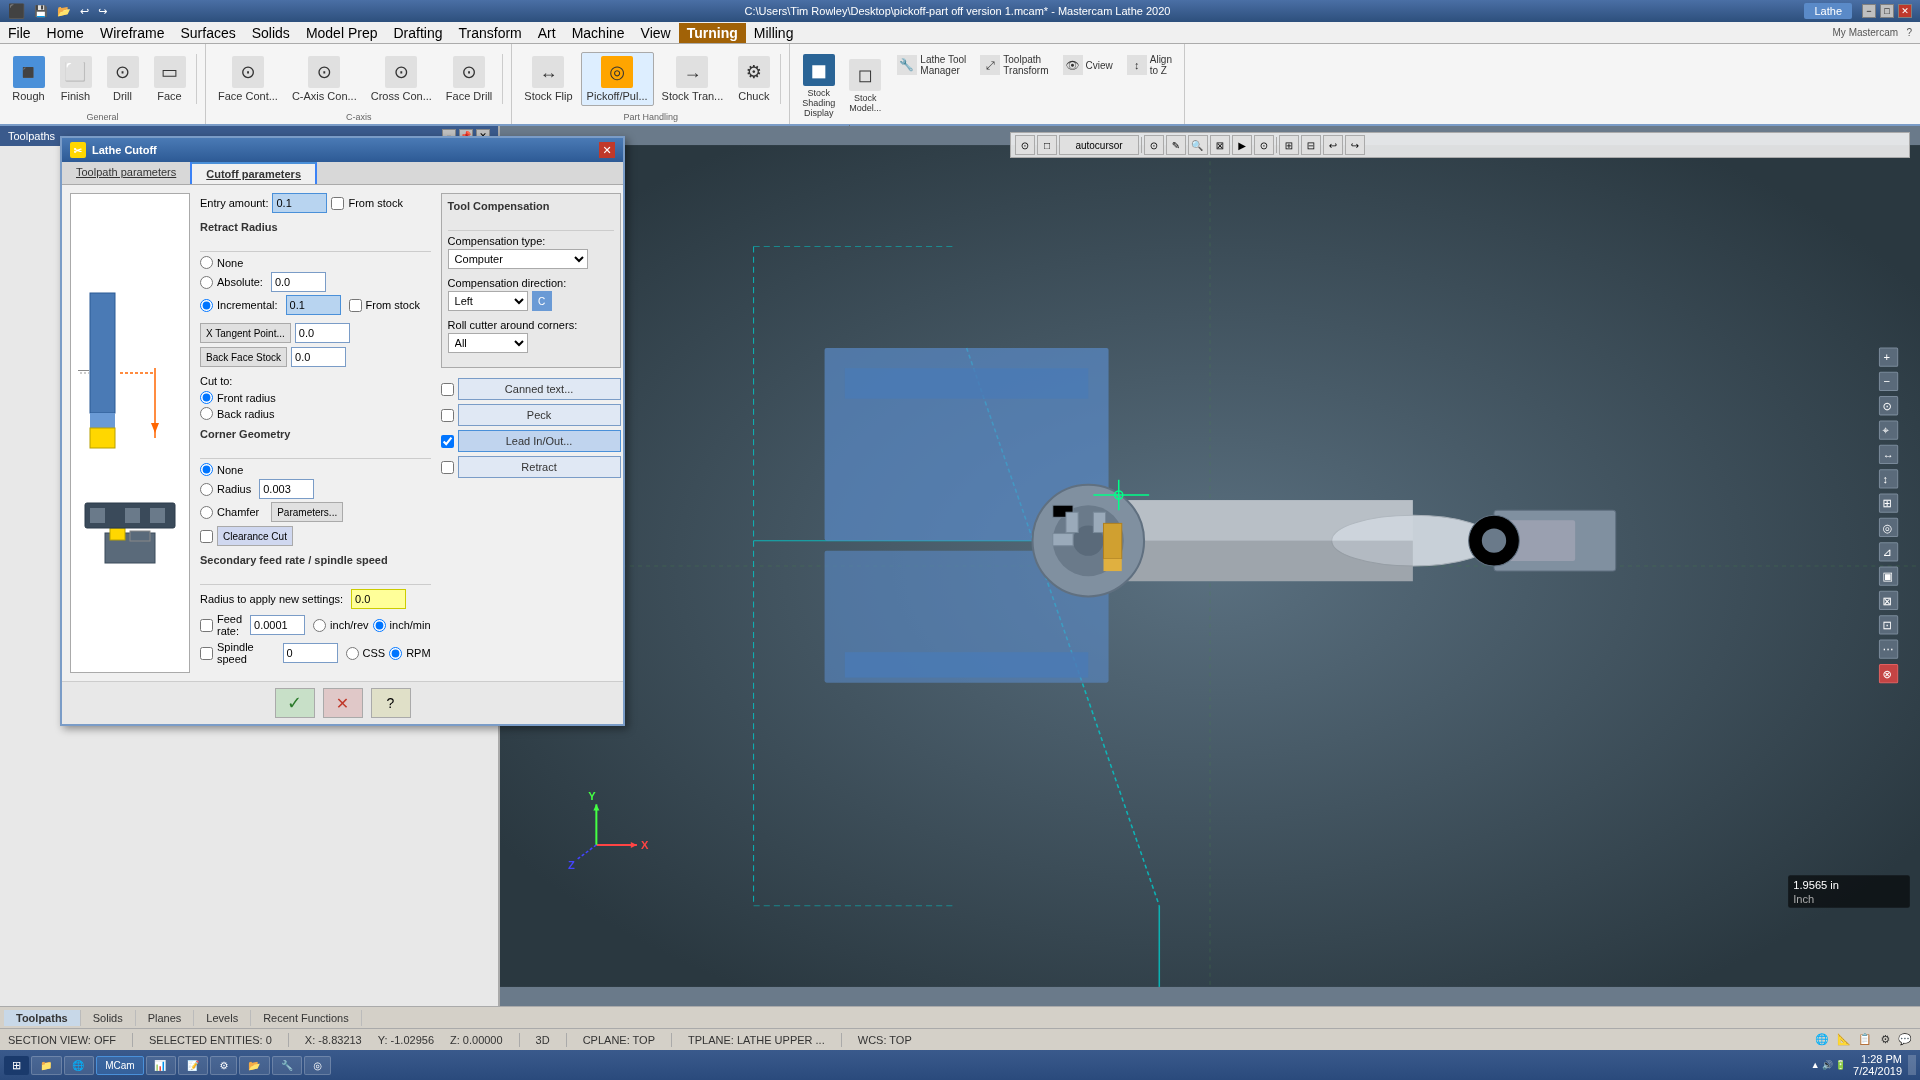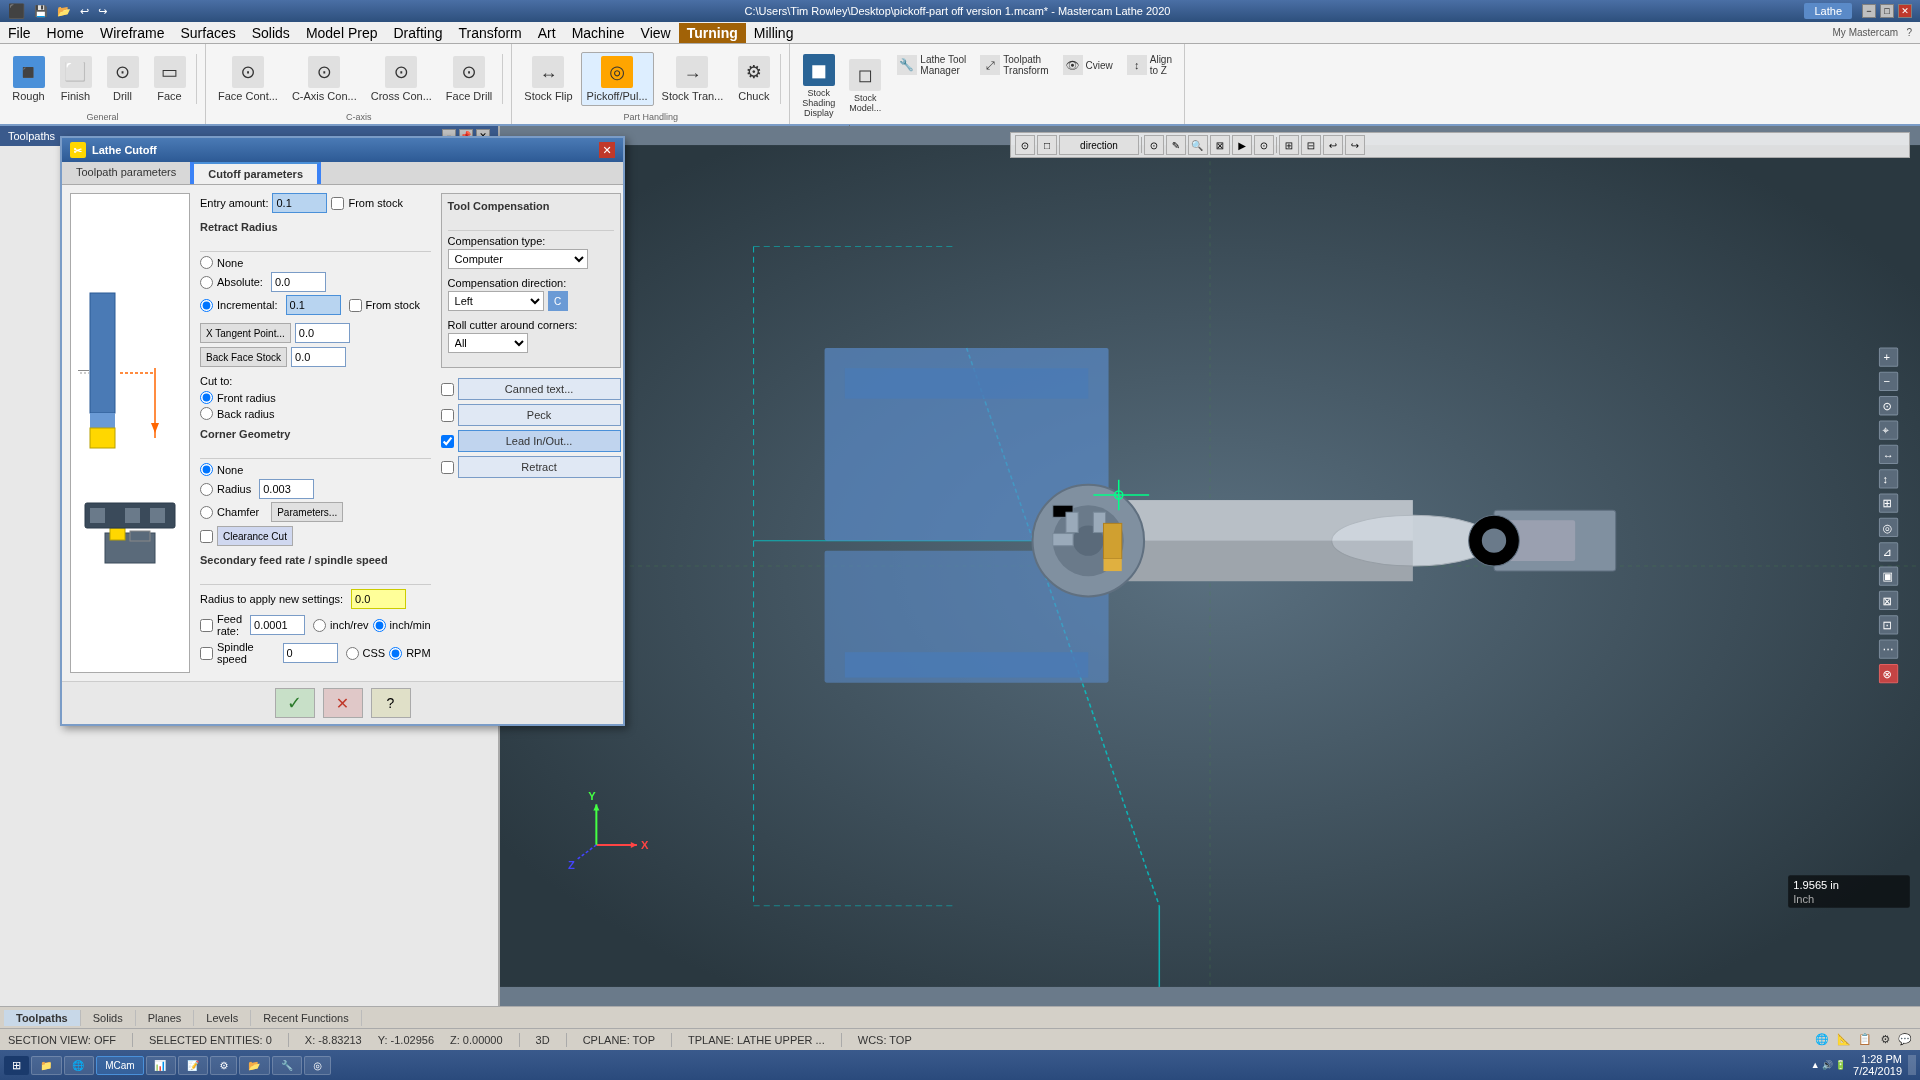--- a/index.html
+++ b/index.html
@@ -157,22 +157,23 @@
     
     .dialog-tabs {
       display: flex;
       background: #d8d8d8;
       border-bottom: 1px solid #aaa;
     }
     .dialog-tab {
       padding: 4px 14px;
       cursor: pointer;
       font-size: 11px;
-      border-right: 4px solid #3b82f6;
+      border-right: 2px solid #3b82f6;
       color: #333;
+      text-decoration: underline;
     }
     .dialog-tab.active {
       background: #f0f0f0;
       border-top: 2px solid #4a90d9;
       font-weight: bold;
     }
 
     
     .dialog-body {
       padding: 8px;
@@ -704,21 +705,21 @@
                       <option>Wear</option>
                       <option>Reverse Wear</option>
                       <option>Off</option>
                     </select>
                   </div>
                 </div>
 
                 <div class="form-group">
                   <div>Compensation direction:</div>
                   <div class="form-row" style="margin-top:2px;">
-                    <select style="width:96px;">
+                    <select style="width:80px;">
                       <option>Left</option>
                       <option>Right</option>
                     </select>
                     <button style="width:20px;height:20px;background:#6a9ad5;color:white;border:none;cursor:pointer;font-size:10px;">C</button>
                   </div>
                 </div>
 
                 <div class="form-group">
                   <div>Roll cutter around corners:</div>
                   <div class="form-row" style="margin-top:2px;">
@@ -760,21 +761,21 @@
 
       </div>
     </div>
   </div>
 
   <div class="viewport">
     
     <div class="viewport-toolbar">
       <button class="vp-btn">⊙</button>
       <button class="vp-btn">□</button>
-      <button class="vp-btn" style="width:80px;font-size:10px;">direction</button>
+      <button class="vp-btn" style="width:80px;font-size:10px;">autocursor</button>
       <div style="width:1px;height:16px;background:#aaa;"></div>
       <button class="vp-btn">⊙</button>
       <button class="vp-btn">✎</button>
       <button class="vp-btn">🔍</button>
       <button class="vp-btn">⊠</button>
       <button class="vp-btn">▶</button>
       <button class="vp-btn">⊙</button>
       <div style="width:1px;height:16px;background:#aaa;"></div>
       <button class="vp-btn">⊞</button>
       <button class="vp-btn">⊟</button>

